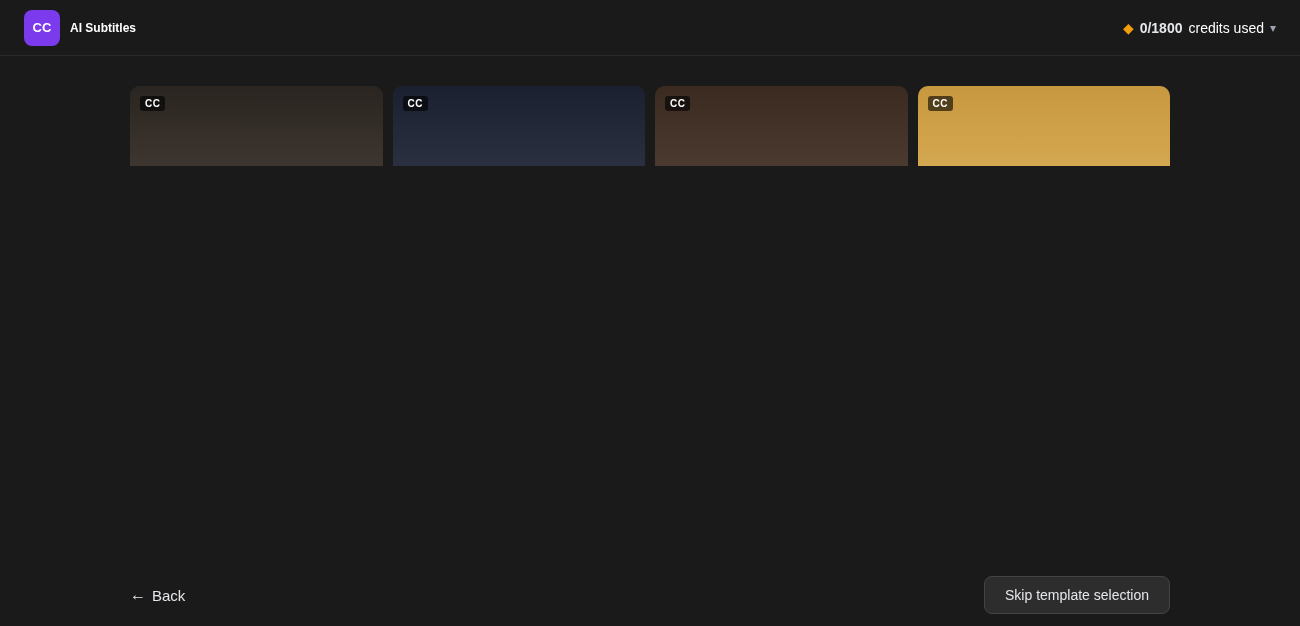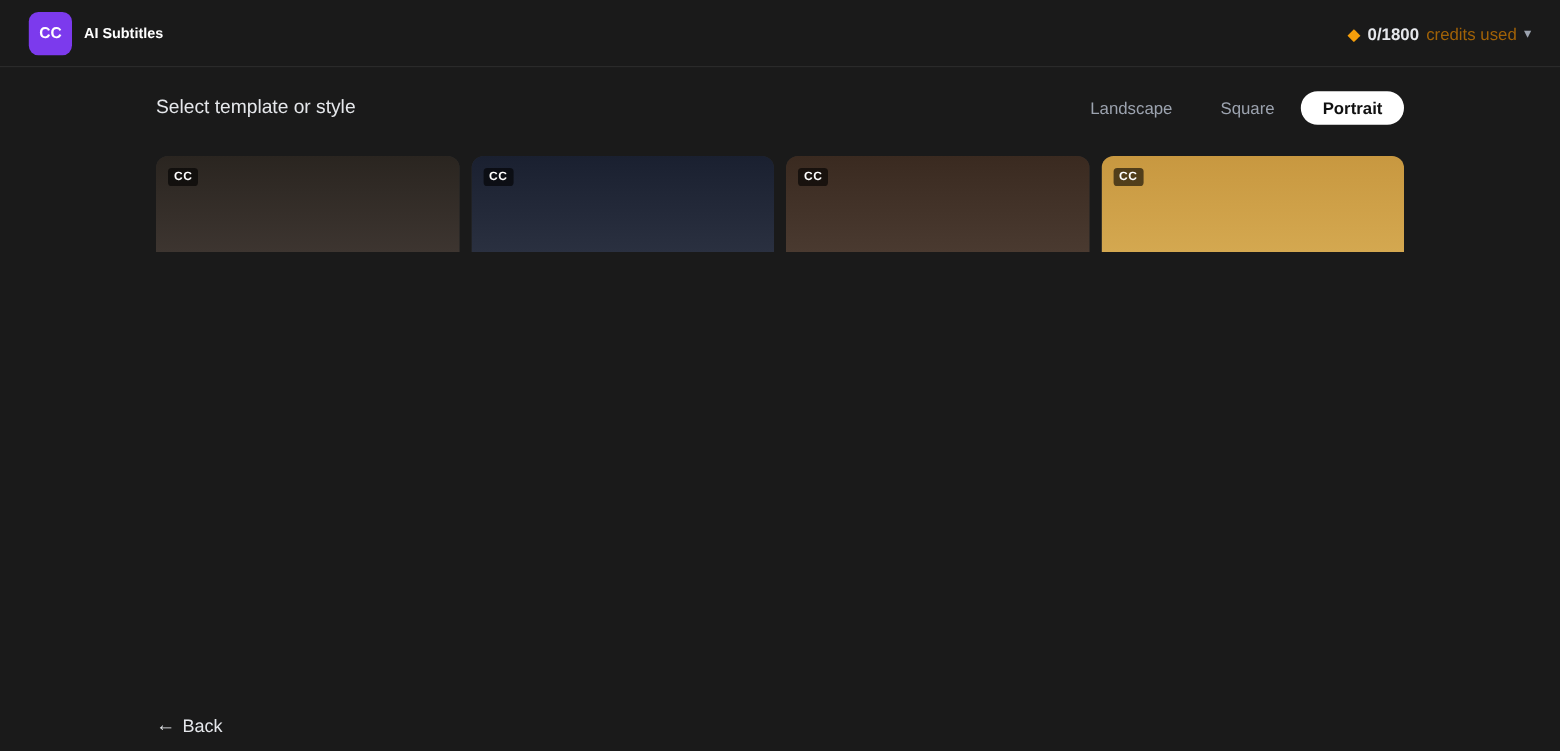--- a/index.html
+++ b/index.html
@@ -49,21 +49,21 @@
       align-items: center;
       gap: 6px;
       font-size: 14px;
       color: #ccc;
     }
     .diamond-icon {
       color: #f59e0b;
       font-size: 14px;
     }
     .credits-text { color: #e5e7eb; font-weight: bold; }
-    .credits-used { color: #a16207; }
+    .credits-used { color: #ffffff; }
     .chevron-icon { color: #9ca3af; font-size: 12px; }
 
     
     .main {
       padding: 20px 130px 0 130px;
       height: calc(626px - 56px);
       display: flex;
       flex-direction: column;
     }
 
@@ -227,28 +227,20 @@
   <div class="credits-area">
     <span class="diamond-icon">◆</span>
     <span class="credits-text">0/1800</span>
     <span class="credits-used">credits used</span>
     <span class="chevron-icon">▾</span>
   </div>
 </div>
 
 <div class="main">
 
-  <div class="toolbar">
-    <span class="section-title">Select template or style</span>
-    <div class="orientation-tabs">
-      <button class="orientation-tab">Landscape</button>
-      <button class="orientation-tab">Square</button>
-      <button class="orientation-tab active">Portrait</button>
-    </div>
-  </div>
 
   <div class="grid-wrapper">
     <div class="template-grid">
 
       <div class="template-card">
         <div class="thumb thumb-1">
 
           <div style="position:absolute;top:15%;left:25%;width:50%;height:60%;background:radial-gradient(ellipse at 50% 40%, #c0906a 0%, #a07050 40%, #7a5038 80%);border-radius:50% 50% 40% 40%;"></div>
           <div style="position:absolute;bottom:0;left:10%;width:80%;height:55%;background:linear-gradient(180deg,#6b5040 0%,#4a3828 100%);border-radius:5px 5px 0 0;"></div>
         </div>
@@ -308,15 +300,16 @@
       </div>
     </div>
 
   </div>
 
   <div class="bottom-bar">
     <button class="back-btn">
       <span class="back-arrow">←</span>
       <span>Back</span>
     </button>
+    <button class="skip-btn">Skip template selection</button>
   </div>
 
 </div>
 
 </body></html>

